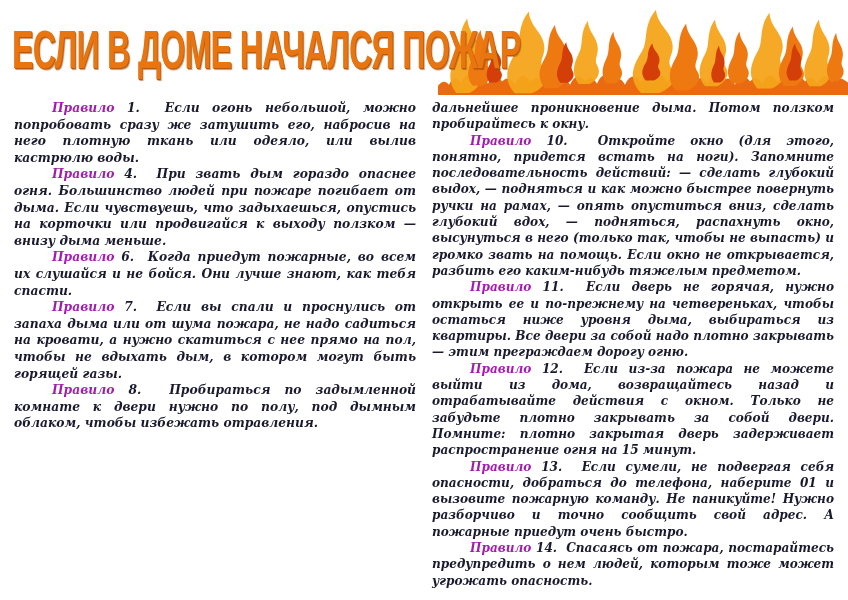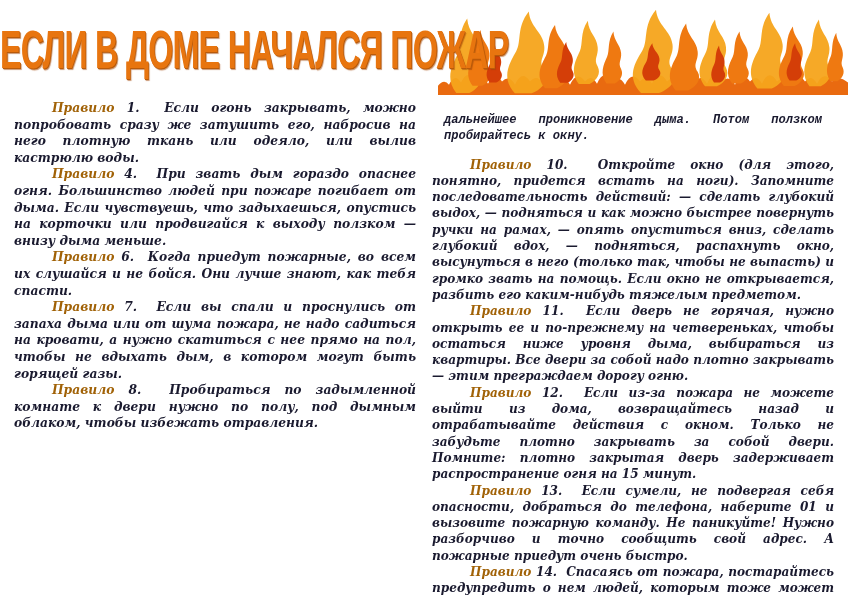--- a/index.html
+++ b/index.html
@@ -1,33 +1,33 @@
 <!DOCTYPE html>
 <html><head>
 <meta charset="utf-8">
 <style>
   html,body{margin:0;padding:0;background:#ffffff;width:848px;height:600px;overflow:hidden;}
   .page{position:relative;width:848px;height:600px;background:#ffffff;font-family:"DejaVu Serif",serif;}
   
   .header{display:flex;height:98px;}
-  .title-wrap{width:438px;display:flex;align-items:center;box-sizing:border-box;}
+  .title-wrap{width:438px;display:flex;align-items:center;padding-left:12px;box-sizing:border-box;}
   .title{font-family:"Liberation Sans",sans-serif;font-weight:800;font-size:46px;
          color:#e8750f;white-space:nowrap;letter-spacing:-1px;
          transform:scaleX(0.70) scaleY(1.18);transform-origin:left center;
          text-shadow:1px 1px 0 #b85a0a,2px 2px 1px rgba(160,70,8,.55);}
   .flames-wrap{flex:1;height:95px;overflow:hidden;}
   .flames-wrap svg{width:100%;height:95px;display:block;}
   
   .columns{display:flex;gap:16px;padding:2px 14px 0 14px;}
   .col{width:402px;color:#1a1a2f;font-size:12.3px;line-height:16.6px;
        font-style:italic;font-weight:700;text-align:justify;}
   .col-right{font-size:12.1px;line-height:16.3px;}
   .rule{margin:0;text-indent:38px;}
-  .rule-word{color:#a16207;}
-  .plain{margin:12px;text-indent:0;font-family:Liberation Mono, monospace;}
+  .rule-word{color:#a21caf;}
+  .plain{margin:0;text-indent:0;}
   .closing{margin:10px 0 0 0;text-indent:0;}
 </style>
 </head>
 <body>
 
 <div class="page">
 
   <div class="header">
     <div class="title-wrap">
       <div class="title">ЕСЛИ В ДОМЕ НАЧАЛСЯ ПОЖАР</div>
@@ -62,21 +62,21 @@
           <use href="#fl" transform="translate(200,36) scale(0.65,0.5)"></use>
           <use href="#fl" transform="translate(270,38) scale(0.5,0.5)"></use>
           <use href="#fl" transform="translate(345,36) scale(0.55,0.5)"></use>
         </g>
       </svg>
     </div>
   </div>
 
   <div class="columns">
     <div class="col" id="rules-left">
-        <p class="rule"><span class="rule-word">Правило</span> <span class="rule-num">1.</span>&nbsp; <span class="rule-text">Если огонь закрывать, можно попробовать сразу же затушить его, набросив на него плотную ткань или одеяло, или вылив кастрюлю воды.</span></p>
+        <p class="rule"><span class="rule-word">Правило</span> <span class="rule-num">1.</span>&nbsp; <span class="rule-text">Если огонь небольшой, можно попробовать сразу же затушить его, набросив на него плотную ткань или одеяло, или вылив кастрюлю воды.</span></p>
         <p class="rule"><span class="rule-word">Правило</span> <span class="rule-num">4.</span>&nbsp; <span class="rule-text">При звать дым гораздо опаснее огня. Большинство людей при пожаре погибает от дыма. Если чувствуешь, что задыхаешься, опустись на корточки или продвигайся к выходу ползком — внизу дыма меньше.</span></p>
         <p class="rule"><span class="rule-word">Правило</span> <span class="rule-num">6.</span>&nbsp; <span class="rule-text">Когда приедут пожарные, во всем их слушайся и не бойся. Они лучше знают, как тебя спасти.</span></p>
         <p class="rule"><span class="rule-word">Правило</span> <span class="rule-num">7.</span>&nbsp; <span class="rule-text">Если вы спали и проснулись от запаха дыма или от шума пожара, не надо садиться на кровати, а нужно скатиться с нее прямо на пол, чтобы не вдыхать дым, в котором могут быть горящей газы.</span></p>
         <p class="rule"><span class="rule-word">Правило</span> <span class="rule-num">8.</span>&nbsp; <span class="rule-text">Пробираться по задымленной комнате к двери нужно по полу, под дымным облаком, чтобы избежать отравления.</span></p>
       </div>
 
     <div class="col col-right">
       <p class="plain">дальнейшее проникновение дыма. Потом ползком пробирайтесь к окну.</p>
       <div id="rules-right">
           <p class="rule"><span class="rule-word">Правило</span> <span class="rule-num">10.</span>&nbsp; <span class="rule-text">Откройте окно (для этого, понятно, придется встать на ноги). Запомните последовательность действий: — сделать глубокий выдох, — подняться и как можно быстрее повернуть ручки на рамах, — опять опуститься вниз, сделать глубокий вдох, — подняться, распахнуть окно, высунуться в него (только так, чтобы не выпасть) и громко звать на помощь. Если окно не открывается, разбить его каким-нибудь тяжелым предметом.</span></p>

